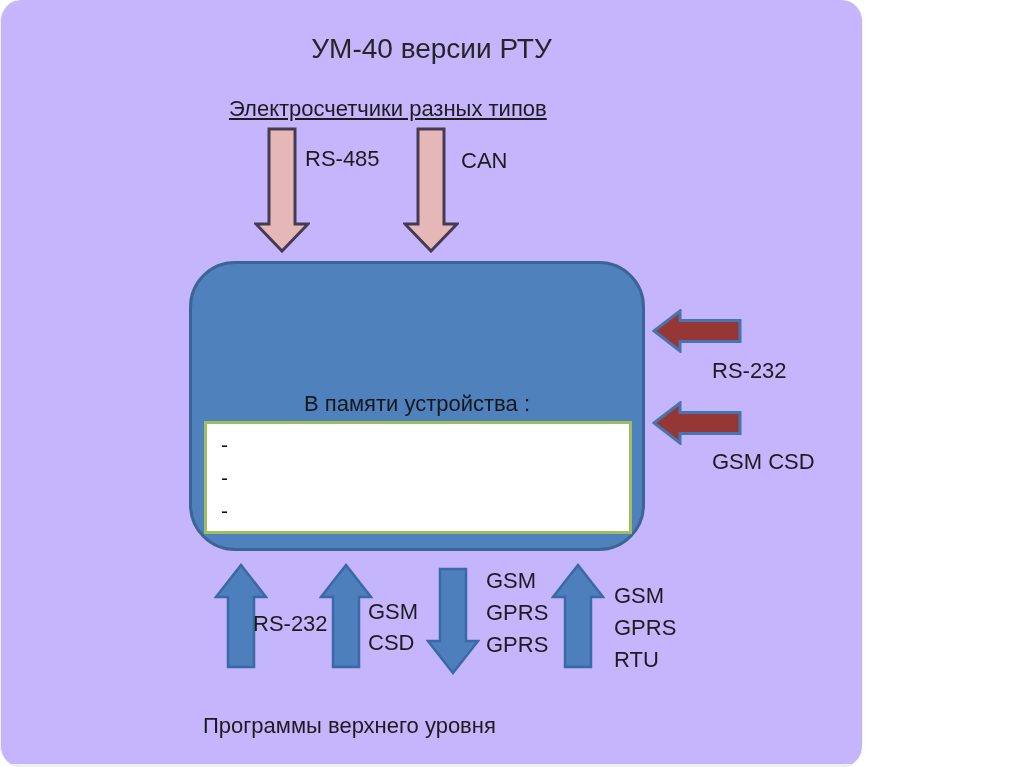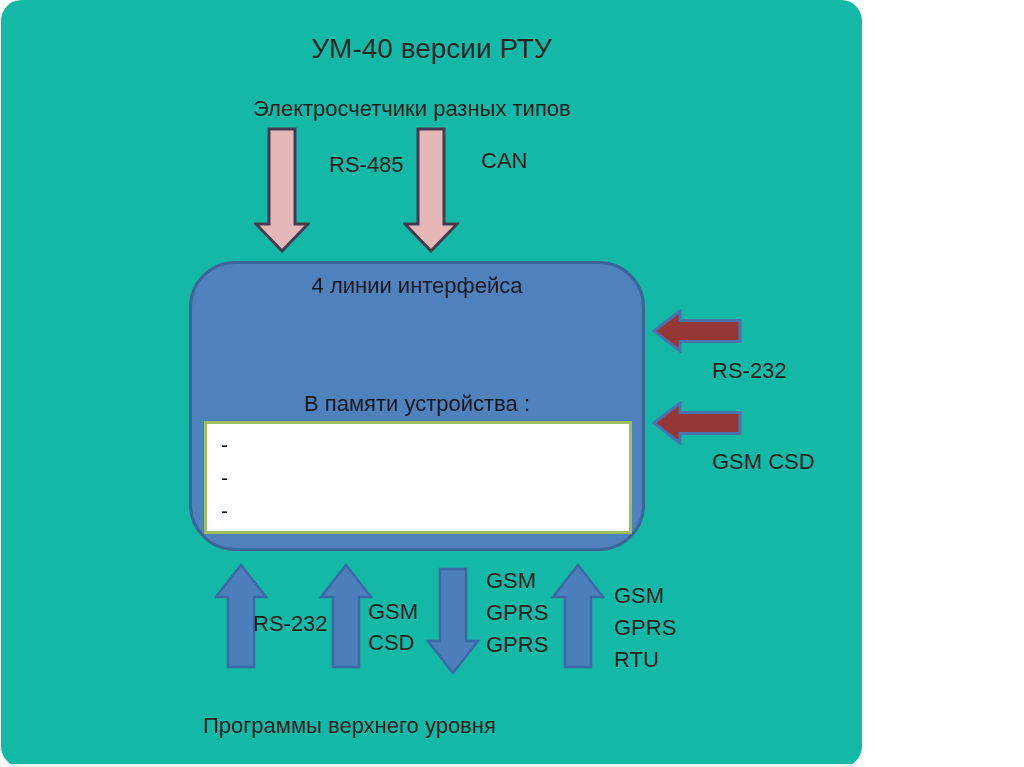--- a/index.html
+++ b/index.html
@@ -1,18 +1,18 @@
 <!DOCTYPE html>
 <html><head>
 <meta charset="utf-8">
 <style>
   html,body{margin:0;padding:0;background:#ffffff;}
   .canvas{
     position:relative;width:863px;height:767px;overflow:hidden;
-    background:#14b8a6;
+    background:#c4b5fd;
     font-family:"Liberation Sans", sans-serif;
     color:#1c1c1c;
     border-left:1px solid #f1f1f4;
     border-right:1px solid #f6f6f8;
     box-sizing:border-box;
     border-radius:21px;
   }
   .edge-bottom{position:absolute;left:0;right:0;bottom:0;height:3px;background:#eef0f4;}
   .title{
     position:absolute;left:0;top:33px;width:100%;
@@ -39,34 +39,33 @@
   .stack{position:absolute;font-size:22px;color:#1c1c1c;}
   .stack div{white-space:nowrap;}
 </style>
 </head>
 <body>
 
 <div class="canvas">
 
   <div class="title">УМ-40 версии РТУ</div>
 
-  <div class="lbl" style="left:252px;top:96px;">Электросчетчики разных типов</div>
+  <div class="lbl" style="left:228px;top:96px;text-decoration:underline;">Электросчетчики разных типов</div>
 
   <svg class="arr" style="left:253px;top:127px;" width="56" height="126" viewBox="0 0 56 126">
     <polygon class="pink-poly" points="15,2 41,2 41,97 54,97 28,124 2,97 15,97" fill="#e5b8b7"></polygon>
   </svg>
-  <div class="lbl" style="left:328px;top:146px;margin-top:6px;">RS-485</div>
+  <div class="lbl" style="left:304px;top:146px;">RS-485</div>
 
   <svg class="arr" style="left:402px;top:127px;" width="56" height="126" viewBox="0 0 56 126">
     <polygon class="pink-poly" points="15,2 41,2 41,97 54,97 28,124 2,97 15,97" fill="#e5b8b7"></polygon>
   </svg>
-  <div class="lbl" style="left:480px;top:148px;">CAN</div>
+  <div class="lbl" style="left:460px;top:148px;">CAN</div>
 
   <div class="device">
-    <div class="device-line" style="top:9px;">4 линии интерфейса</div>
     <div class="device-line" style="top:127px;">В памяти устройства :</div>
     <div class="mem-box">
       <div class="mem-item">
         <span class="dash">-</span>
       </div>
       <div class="mem-item">
         <span class="dash">-</span>
       </div>
       <div class="mem-item">
         <span class="dash">-</span>

